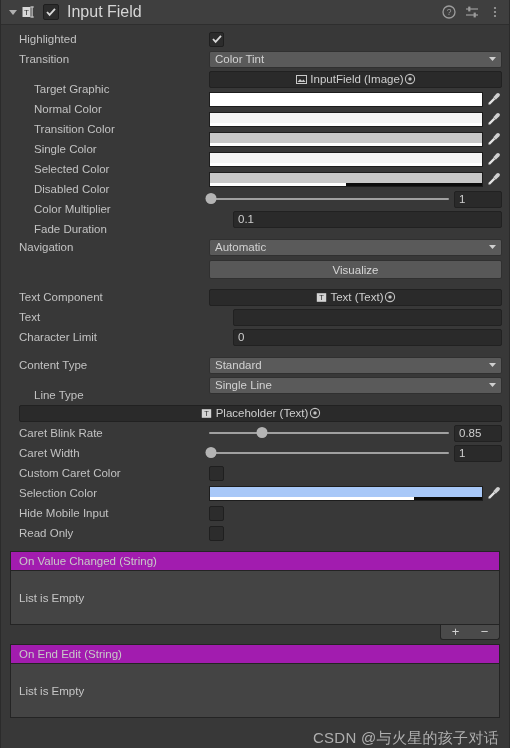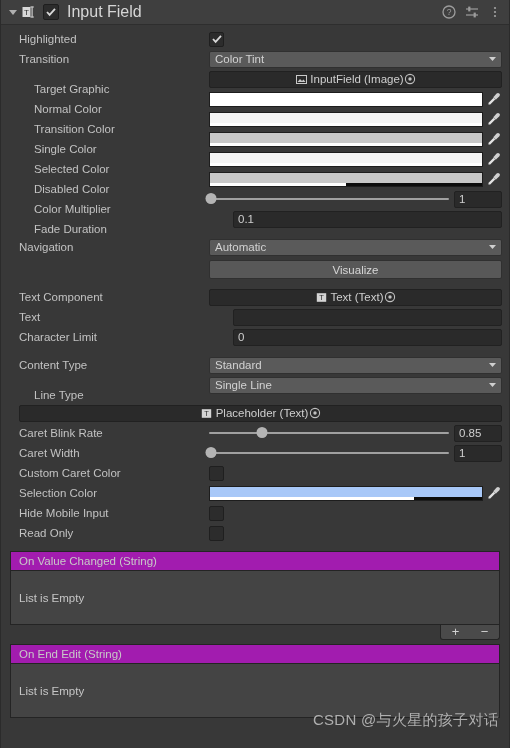--- a/index.html
+++ b/index.html
@@ -263,21 +263,21 @@
   }
   .pm-btn {
     flex: 1 1 0;
     height: 100%;
     display:flex; align-items:center; justify-content:center;
     color: #d3d3d3; font-size: 13px; line-height: 1;
   }
 
   .watermark {
     position: absolute;
-    right: 10px; bottom: 18px;
+    right: 10px; bottom: 0;
     color: #b9b9b9;
     font-size: 15px;
     letter-spacing: .3px;
     white-space: nowrap;
     opacity: .92;
   }
 </style>
 </head>
 <body>
 

